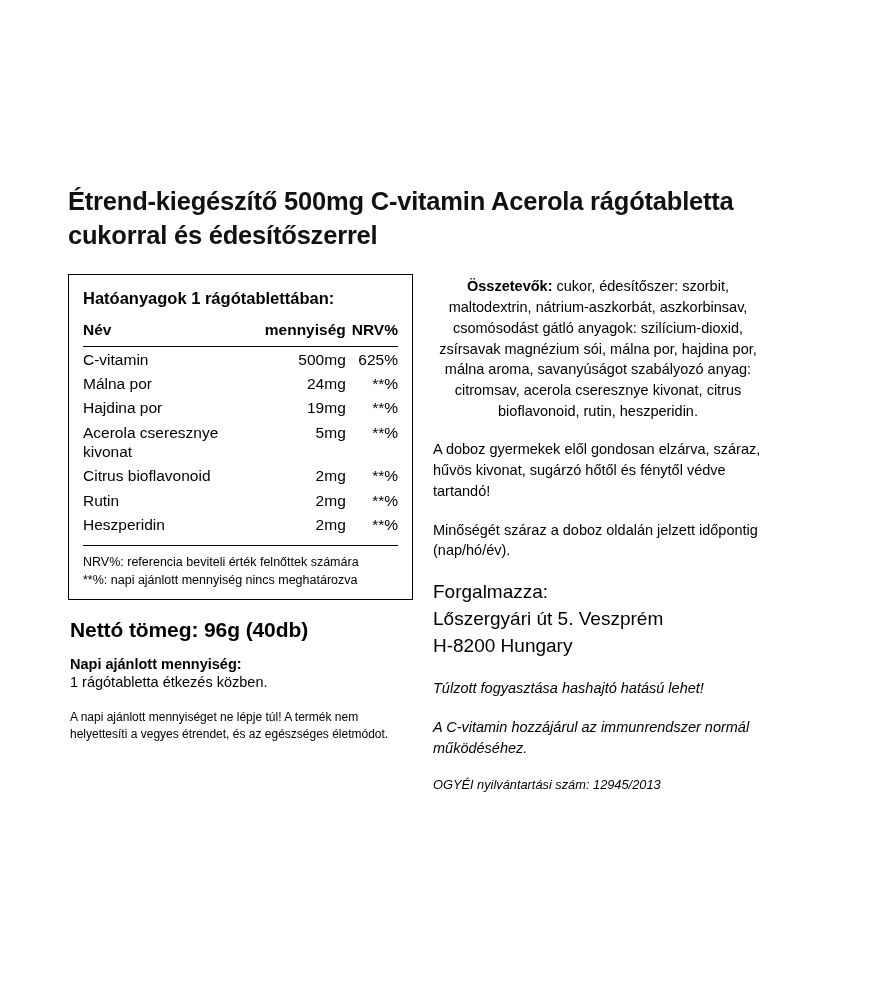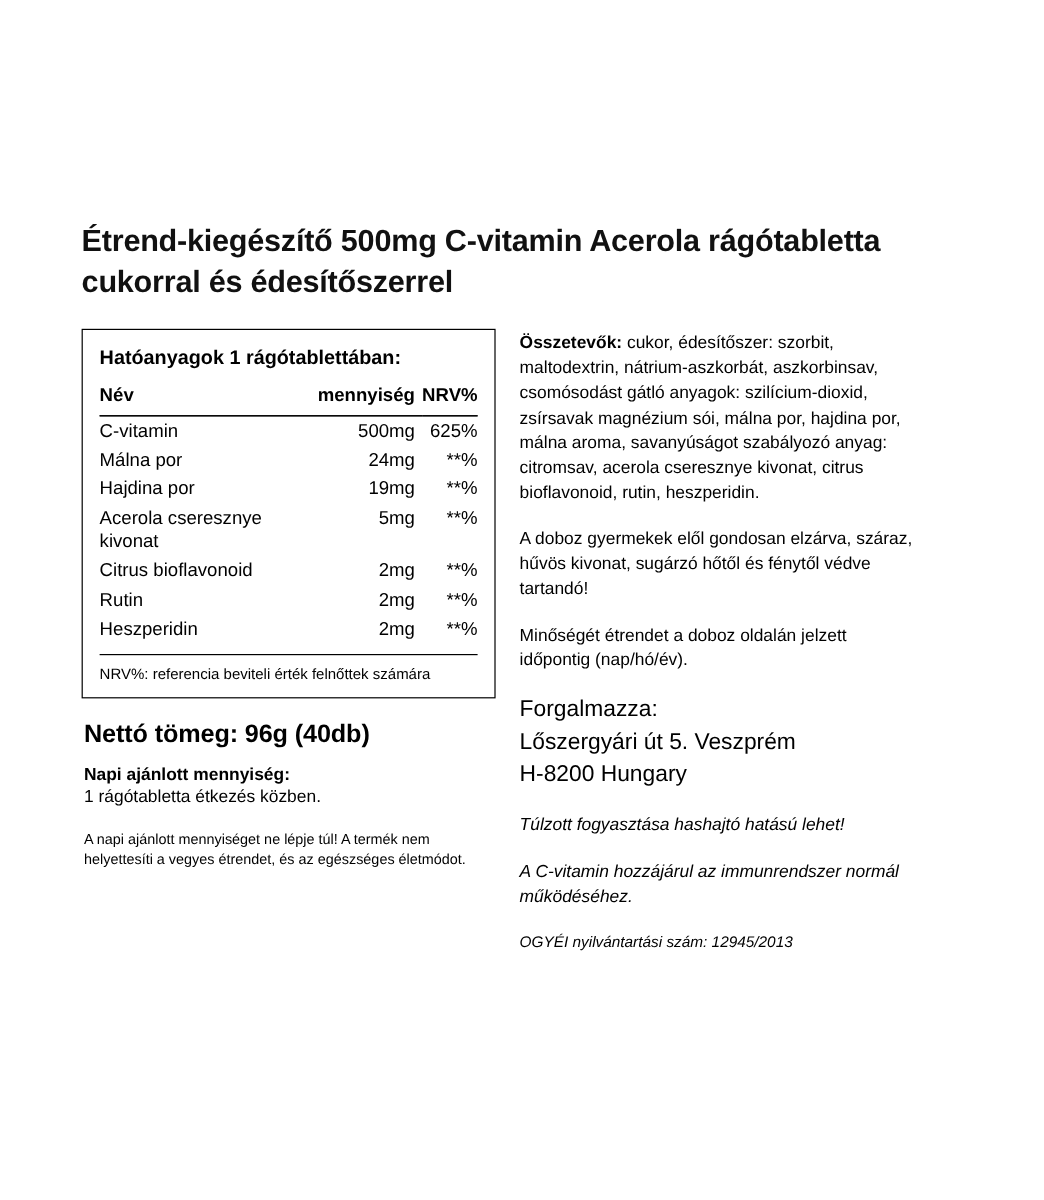--- a/index.html
+++ b/index.html
@@ -124,20 +124,21 @@
     font-size: 12px;
     line-height: 1.42;
     margin: 0 0 0 2px;
   }
 
   
   .ing-block {
     font-size: 14.5px;
     line-height: 1.43;
     margin: 0 0 18px 0;
+    text-align: center;
   }
   .ing-block b { font-weight: bold; }
   .para {
     font-size: 14.5px;
     line-height: 1.43;
     margin: 0 0 18px 0;
   }
   .addr {
     font-size: 19px;
     line-height: 1.42;
@@ -216,38 +217,39 @@
             <tr>
               <td class="name">Heszperidin</td>
               <td class="amount">2mg</td>
               <td class="nrv">**%</td>
             </tr>
           </tbody>
         </table>
 
         <div class="foot-rule">
           <p class="footnote">NRV%: referencia beviteli érték felnőttek számára</p>
+          <p class="footnote">**%: napi ajánlott mennyiség nincs meghatározva</p>
         </div>
       </div>
 
       <div class="netto">Nettó tömeg: 96g (40db)</div>
 
       <div class="daily-head">Napi ajánlott mennyiség:</div>
       <div class="daily-sub">1 rágótabletta étkezés közben.</div>
 
       <p class="warn">A napi ajánlott mennyiséget ne lépje túl! A termék nem helyettesíti a vegyes étrendet, és az egészséges életmódot.</p>
     </div>
 
     <div class="col-right">
 
       <p class="ing-block"><b>Összetevők:</b><span> cukor, édesítőszer: szorbit, maltodextrin, nátrium-aszkorbát, aszkorbinsav, csomósodást gátló anyagok: szilícium-dioxid, zsírsavak magnézium sói, málna por, hajdina por, málna aroma, savanyúságot szabályozó anyag: citromsav, acerola cseresznye kivonat, citrus bioflavonoid, rutin, heszperidin.</span></p>
 
       <p class="para">A doboz gyermekek elől gondosan elzárva, száraz, hűvös kivonat, sugárzó hőtől és fénytől védve tartandó!</p>
 
-      <p class="para">Minőségét étrendet a doboz oldalán jelzett időpontig (nap/hó/év).</p>
+      <p class="para">Minőségét száraz a doboz oldalán jelzett időpontig (nap/hó/év).</p>
 
       <div class="addr">
         <div>Forgalmazza:</div>
         <div>Lőszergyári út 5. Veszprém</div>
         <div>H-8200 Hungary</div>
       </div>
 
       <p class="italic">Túlzott fogyasztása hashajtó hatású lehet!</p>
 
       <p class="italic">A C-vitamin hozzájárul az immunrendszer normál működéséhez.</p>

